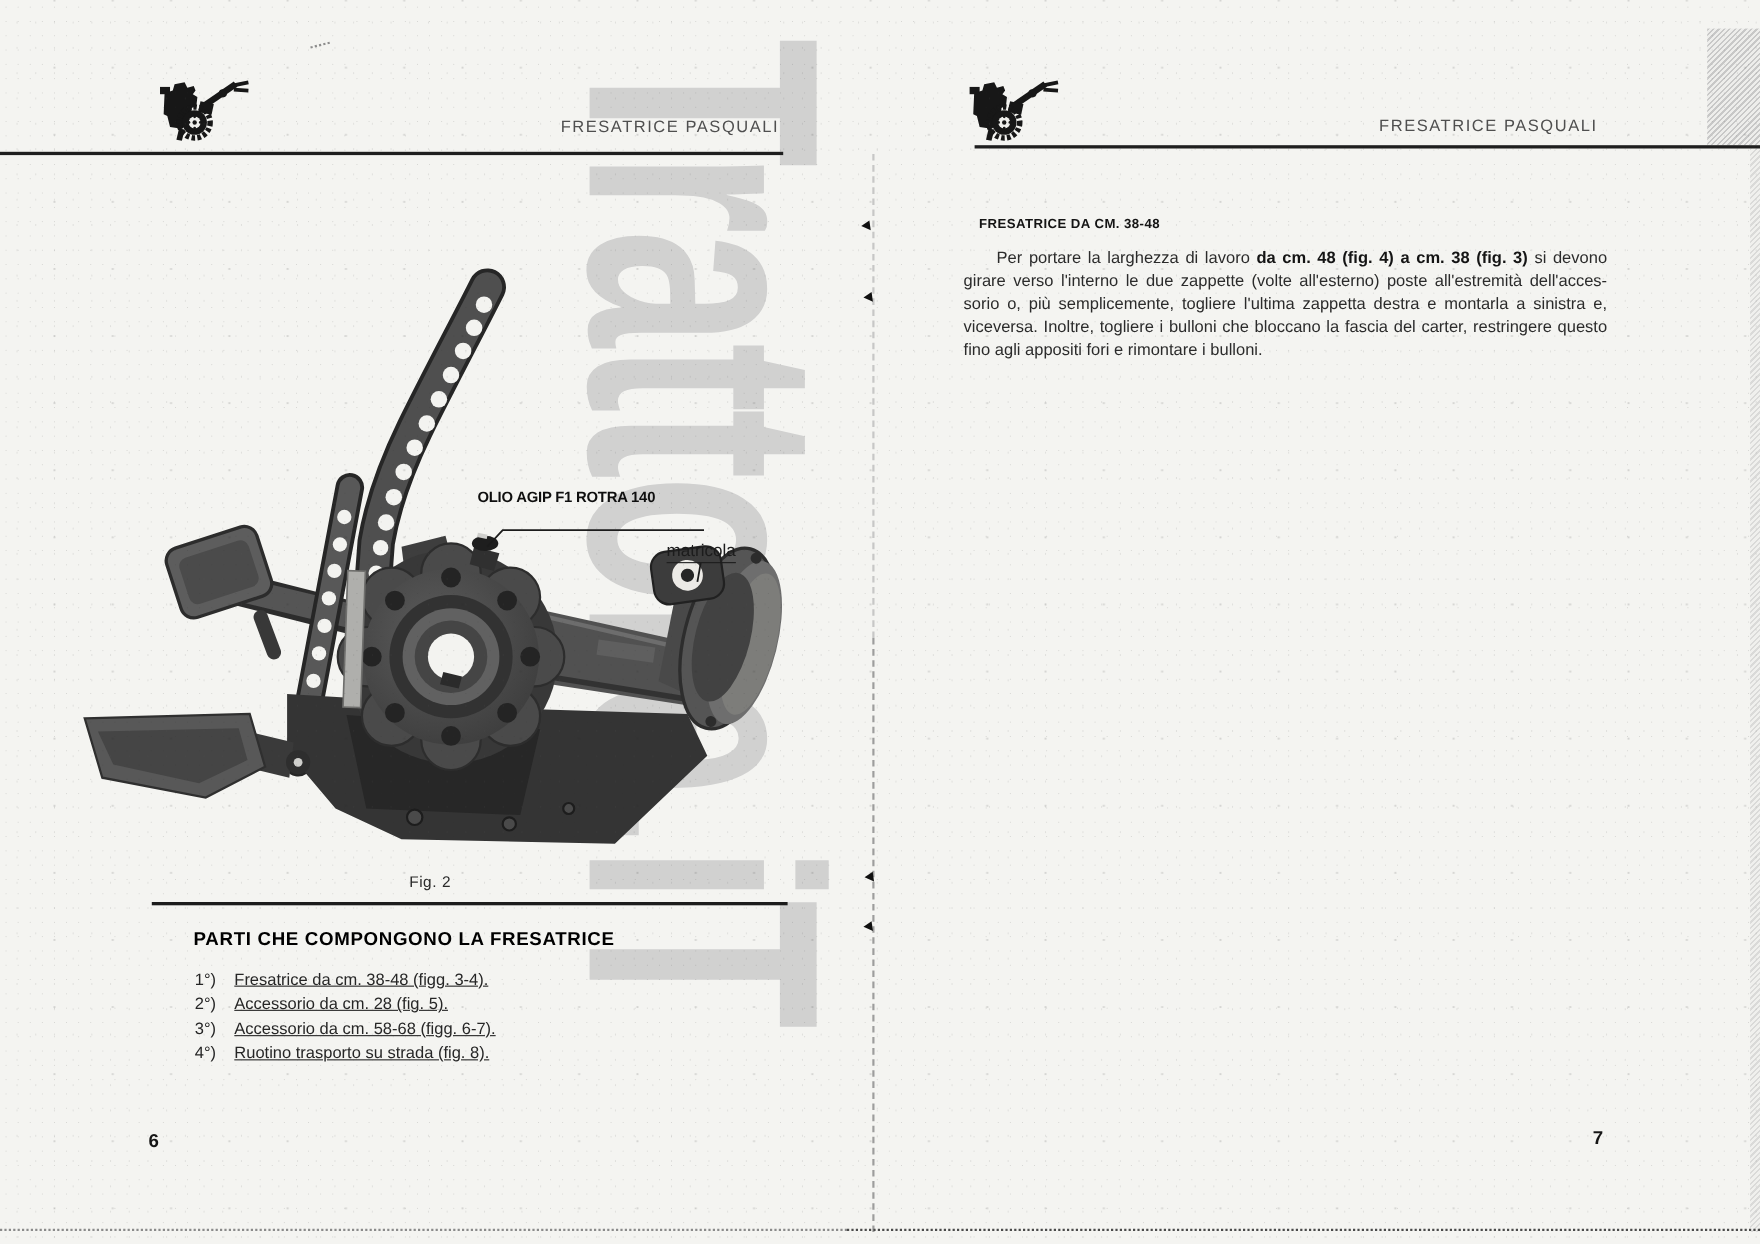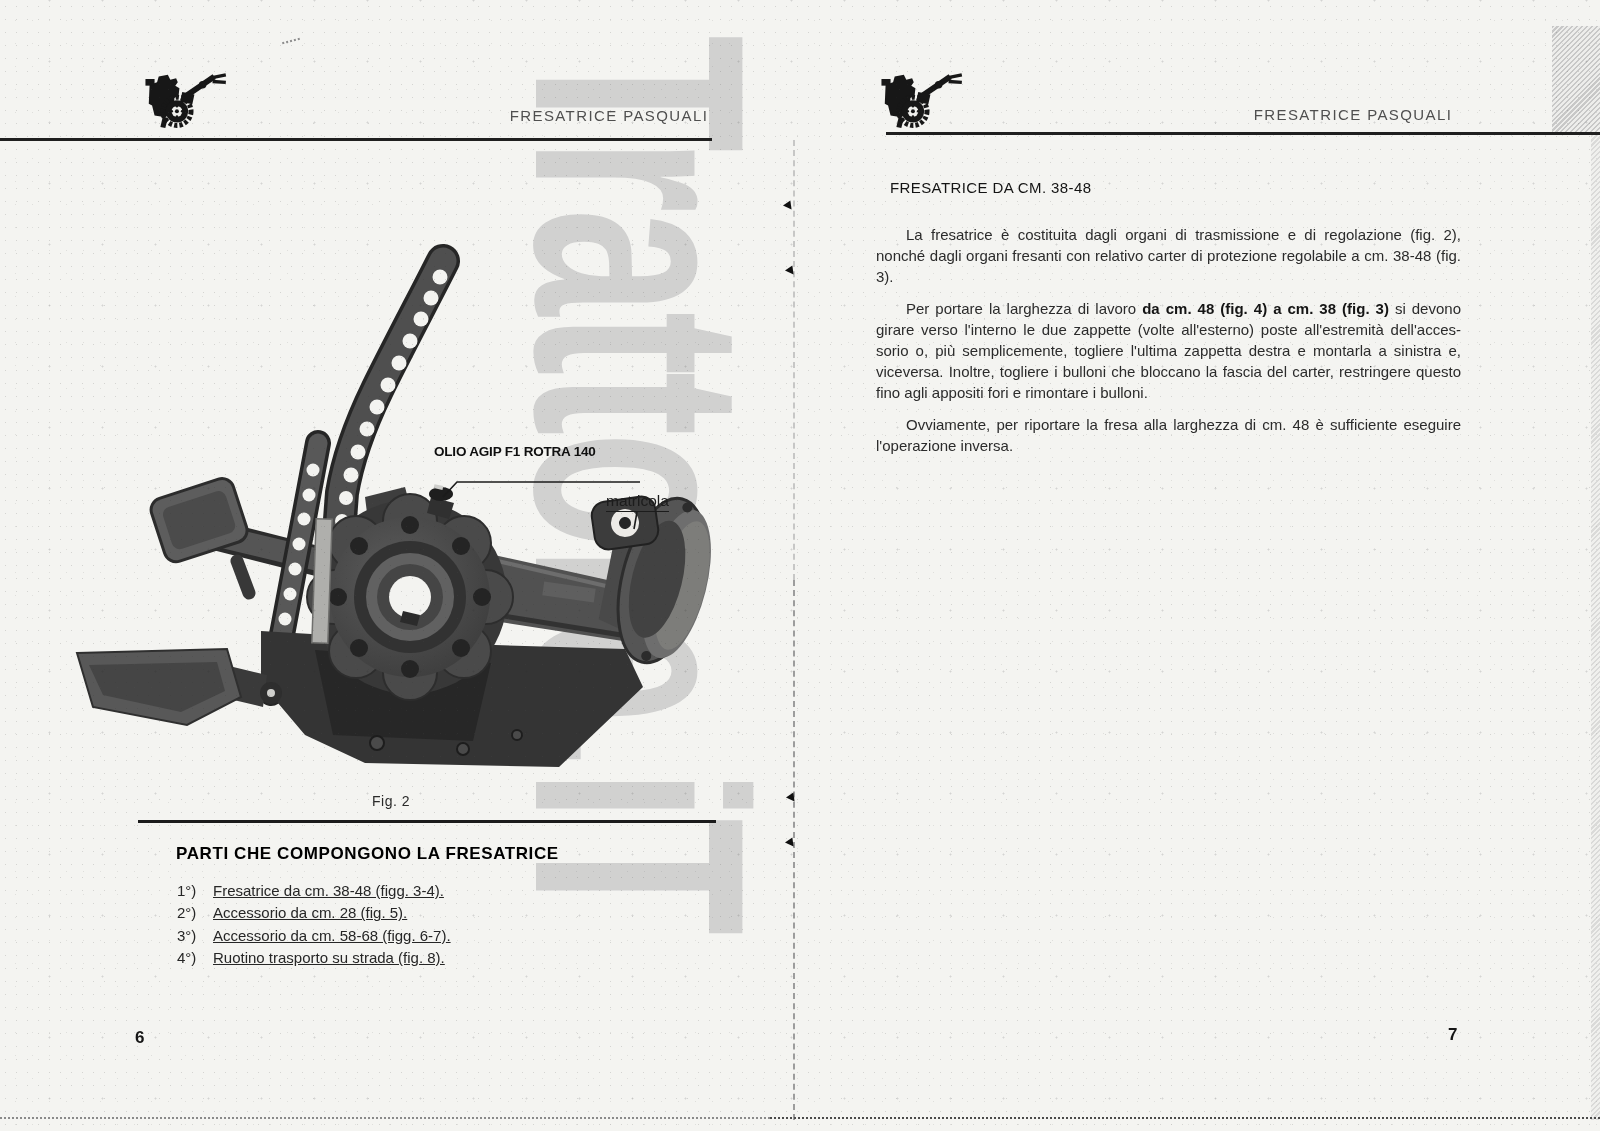--- a/index.html
+++ b/index.html
@@ -54,21 +54,21 @@
     left:140px;top:844px;z-index:3;font-size:17px;font-weight:bold;
     letter-spacing:.6px;color:#000000;white-space:nowrap;margin-left:36px;
   }
   #parts-list{left:177px;top:880px;z-index:3;font-size:15px;line-height:22.4px;color:#262626;}
   .li-row{display:flex;}
   .li-num{width:36px;flex:0 0 36px;}
   .li-text{white-space:nowrap;text-decoration:underline;}
   .pagenum{z-index:3;font-size:17px;font-weight:bold;color:#161616;}
   
   #section-heading{
-    left:890px;top:179px;z-index:3;font-size:15px;font-weight:normal;
+    left:890px;top:196px;z-index:3;font-size:12px;font-weight:bold;
     letter-spacing:.4px;color:#141414;white-space:nowrap;
   }
   #body-paragraphs{left:876px;top:224px;width:585px;z-index:3;
     font-size:15px;line-height:21px;color:#2b2b2b;}
   #body-paragraphs p{margin:0 0 11px 0;text-indent:30px;text-align:justify;
     hyphens:manual;-webkit-hyphens:manual;}
   #body-paragraphs b{color:#141414;}
   
   .fold-dash{width:0;z-index:4;}
   #fold-top{left:793px;top:140px;height:440px;border-left:2px dashed #b8b8b8;opacity:.75;}
@@ -296,23 +296,21 @@
       <circle cx="53.2" cy="66" r="1.5" fill="#171717"></circle>
       <circle cx="47" cy="72.2" r="1.5" fill="#171717"></circle>
       <circle cx="40.8" cy="66" r="1.5" fill="#171717"></circle>
     </svg>
 
     <div class="abs brand" style="left:1244px;top:106px;width:218px;z-index:3">FRESATRICE PASQUALI</div>
     <div class="abs hrule" style="left:886px;top:132px;width:714px"></div>
 
     <div class="abs" id="section-heading">FRESATRICE DA CM. 38-48</div>
     <div class="abs" id="body-paragraphs">
-        <p><span>La fresatrice è costituita dagli organi di trasmissione e di regolazione (fig. 2), nonché dagli organi fresanti con relativo carter di protezione regolabile a cm. 38-48 (fig. 3).</span></p>
         <p><span>Per portare la larghezza di lavoro </span><b>da cm. 48 (fig. 4) a cm. 38 (fig. 3)</b><span> si devono girare verso l'interno le due zappette (volte all'esterno) poste all'estremità dell'acces­sorio o, più semplicemente, togliere l'ultima zappetta destra e montarla a sinistra e, viceversa. Inoltre, togliere i bulloni che bloccano la fascia del carter, restringere questo fino agli appositi fori e rimontare i bulloni.</span></p>
-        <p><span>Ovviamente, per riportare la fresa alla larghezza di cm. 48 è sufficiente eseguire l'operazione inversa.</span></p>
       </div>
 
     <div class="abs pagenum" style="left:1448px;top:1025px">7</div>
   </div>
 
   <div class="abs fold-dash" id="fold-top"></div>
   <div class="abs fold-dash" id="fold-bottom"></div>
   <div class="abs reg-mark" style="left:783px;top:201px"></div>
   <div class="abs reg-mark" style="left:785px;top:266px"></div>
   <div class="abs reg-mark" style="left:786px;top:793px"></div>

